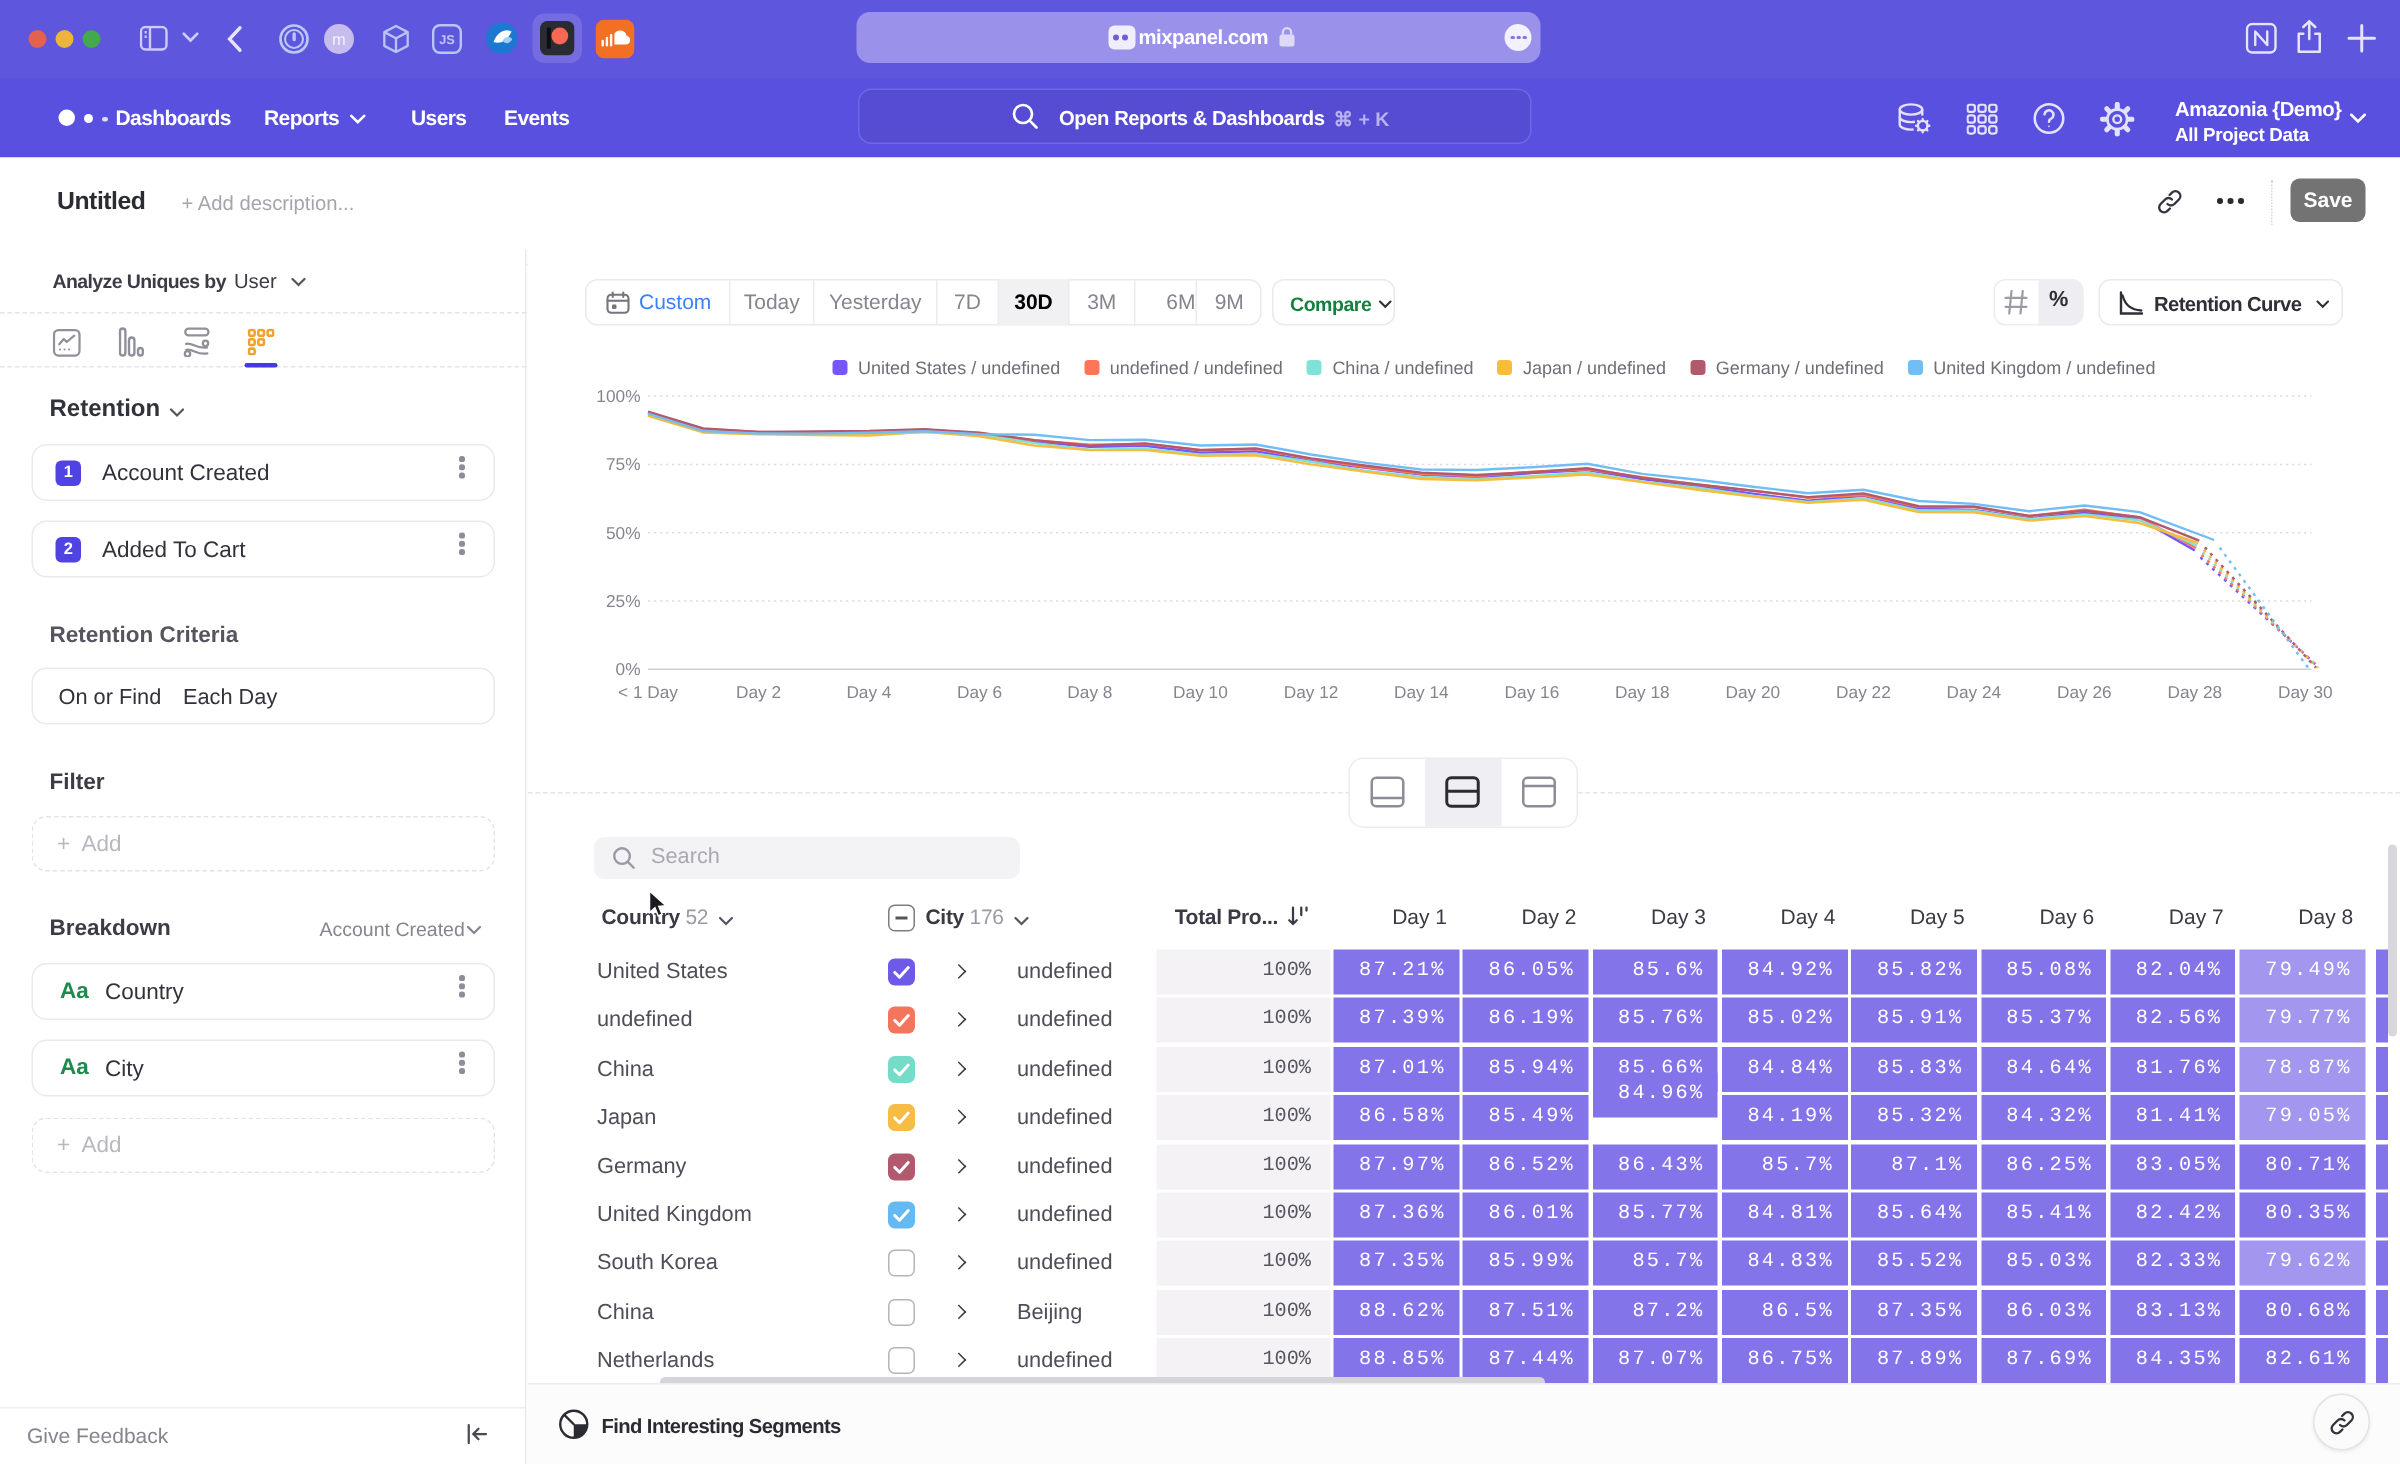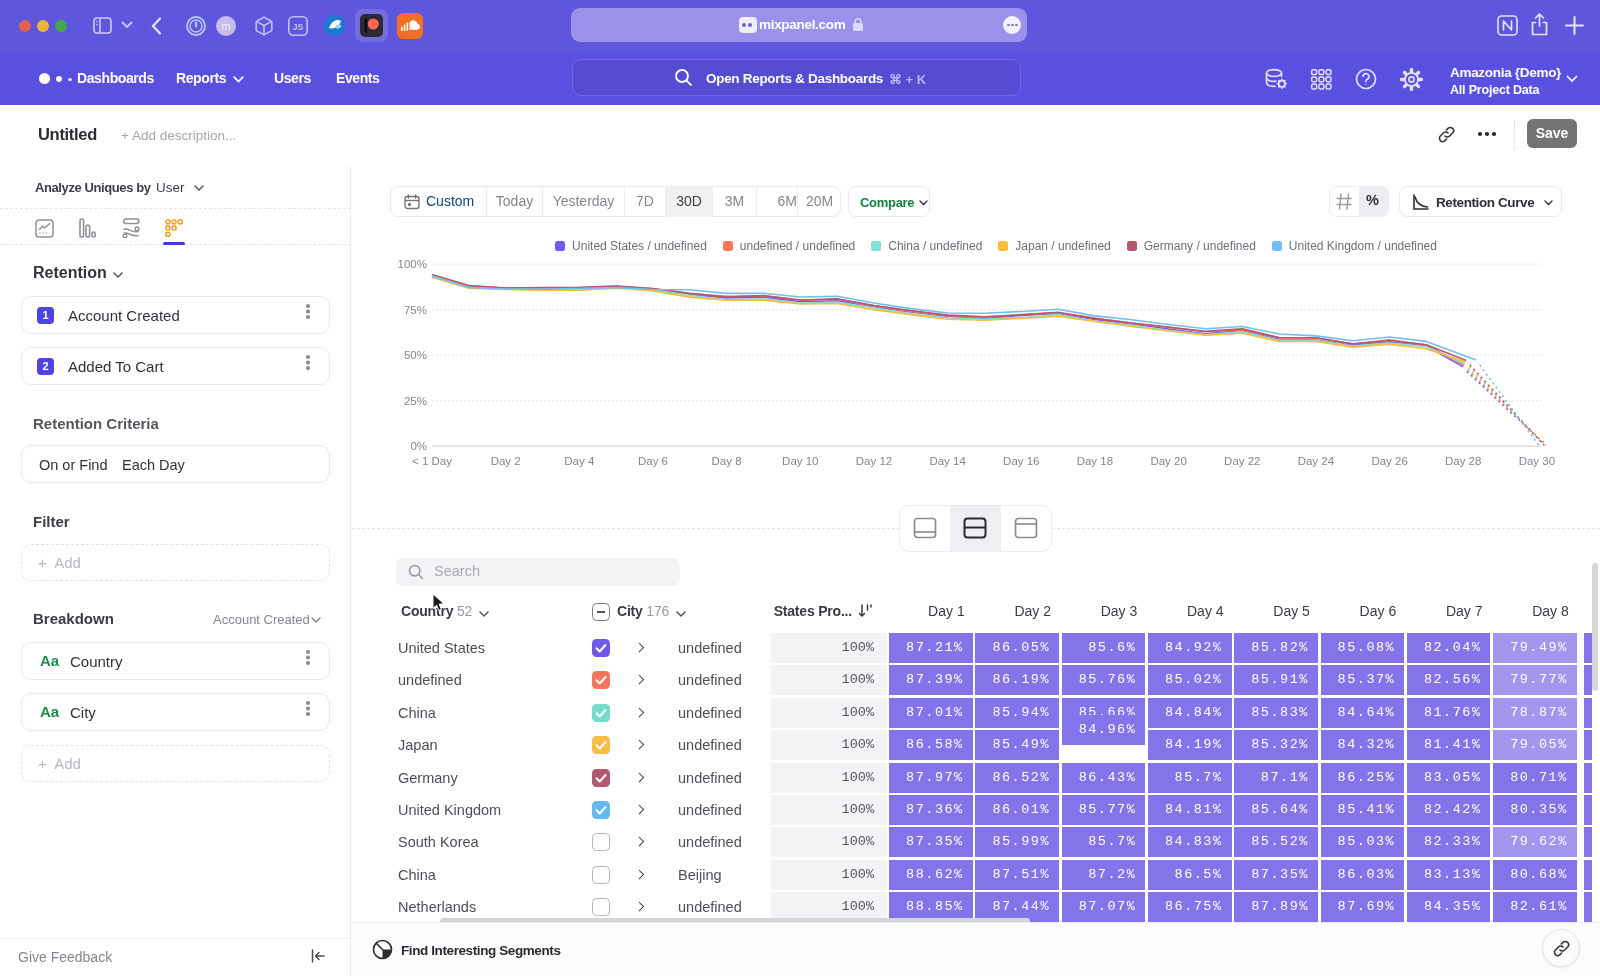--- a/index.html
+++ b/index.html
@@ -293,32 +293,32 @@
   </div>
 </div>
 <div class="abs" id="main">
 
   <div class="abs" style="left:38px;top:20px;width:451px;height:31px;border:1px solid #e9e9ee;border-radius:8px;background:#fff"></div>
   <div class="abs" style="left:38px;top:20px;width:451px;height:31px">
       <div class="seg" style="left:38px;width:59px;"></div>
       <div class="seg" style="left:97px;width:56px;">Today</div>
       <div class="seg" style="left:153px;width:82px;">Yesterday</div>
       <div class="seg" style="left:235px;width:41px;">7D</div>
-      <div class="seg" style="left:276px;width:47px;background:#f1f0f3;color:#404040;font-weight:400">30D</div>
+      <div class="seg" style="left:276px;width:47px;background:#f1f0f3;color:#000000;font-weight:700">30D</div>
       <div class="seg" style="left:323px;width:44px;">3M</div>
       <div class="seg" style="left:367px;width:41px;text-align:right;">6M</div>
-      <div class="seg" style="left:408px;width:43px;border-right:none;">20M</div>
+      <div class="seg" style="left:408px;width:43px;border-right:none;">9M</div>
     </div>
   <svg class="abs" style="left:52px;top:28px" width="16" height="16" viewBox="0 0 16 16" fill="none" stroke="#75757f" stroke-width="1.4">
       <rect x="1" y="2.5" width="14" height="12" rx="2.5"></rect>
       <path d="M1 6.5 L15 6.5"></path>
       <path d="M4.5 1 L4.5 4 M11.5 1 L11.5 4" stroke-linecap="round"></path>
       <rect x="4" y="9" width="3" height="3" rx="0.8" fill="#75757f" stroke="none"></rect>
     </svg>
-  <div class="abs" style="left:74px;top:27px;font-size:14px;color:#0c4a6e">Custom</div>
+  <div class="abs" style="left:74px;top:27px;font-size:14px;color:#3b82f6">Custom</div>
   <div class="abs" style="left:496px;top:20px;width:82px;height:31px;border:1px solid #e9e9ee;border-radius:8px;background:#fff">
     <div class="abs" style="left:11px;top:7.5px;font-size:13px;color:#15803d;font-weight:700;letter-spacing:-0.3px">Compare</div>
     <svg class="abs" style="left:70px;top:13px" width="9" height="6" viewBox="0 0 9 6" fill="none" stroke="#2f2f38" stroke-width="1.4" stroke-linecap="round">
         <path d="M1 1 L4.5 4.5 L8 1"></path>
       </svg>
   </div>
 
   <div class="abs" style="left:977px;top:20px;width:60px;height:31px;border:1px solid #ededf1;border-radius:8px;background:#fff"></div>
   <div class="abs" style="left:1007px;top:20px;width:30px;height:31px;background:#eeedf1;border-radius:0 8px 8px 0"></div>
   <svg class="abs" style="left:984px;top:27px" width="16" height="17" viewBox="0 0 16 17" fill="none" stroke="#9c9ca6" stroke-width="1.5" stroke-linecap="round">
@@ -406,21 +406,21 @@
   <svg class="abs" style="left:127px;top:445px" width="10" height="7" viewBox="0 0 10 7" fill="none" stroke="#55555f" stroke-width="1.5" stroke-linecap="round">
       <path d="M1 1 L5 5 L9 1"></path>
     </svg>
   <div class="abs" style="left:240px;top:437px;width:18px;height:18px;border:1.5px solid #7c7c86;border-radius:4.5px;background:#fff">
       <div style="position:absolute;left:3.5px;top:6.5px;width:8px;height:2px;background:#55555f"></div>
     </div>
   <div class="abs" style="left:265px;top:437px;font-size:14px;font-weight:700;color:#3a3a44;letter-spacing:-0.2px">City <span style="color:#9a9aa4;font-weight:400">176</span></div>
   <svg class="abs" style="left:324px;top:445px" width="10" height="7" viewBox="0 0 10 7" fill="none" stroke="#55555f" stroke-width="1.5" stroke-linecap="round">
       <path d="M1 1 L5 5 L9 1"></path>
     </svg>
-  <div class="abs" style="left:400px;top:437px;width:100px;text-align:right;font-size:14px;font-weight:700;color:#3a3a44;letter-spacing:-0.2px">States Pro...</div>
+  <div class="abs" style="left:400px;top:437px;width:100px;text-align:right;font-size:14px;font-weight:700;color:#3a3a44;letter-spacing:-0.2px">Total Pro...</div>
   <svg class="abs" style="left:506px;top:437px" width="16" height="16" viewBox="0 0 16 16" fill="none" stroke="#3a3a44" stroke-width="1.5" stroke-linecap="round">
       <path d="M4 2 L4 13 M1.5 10.5 L4 13 L6.5 10.5"></path>
       <path d="M9.5 2 L9.5 7 M13 2 L13 4"></path>
     </svg>
   <div class="abs" style="left:0;top:437px">
       <div class="dayhead" style="left:537.0px">Day 1</div>
       <div class="dayhead" style="left:623.3px">Day 2</div>
       <div class="dayhead" style="left:709.6px">Day 3</div>
       <div class="dayhead" style="left:795.9px">Day 4</div>
       <div class="dayhead" style="left:882.2px">Day 5</div>

